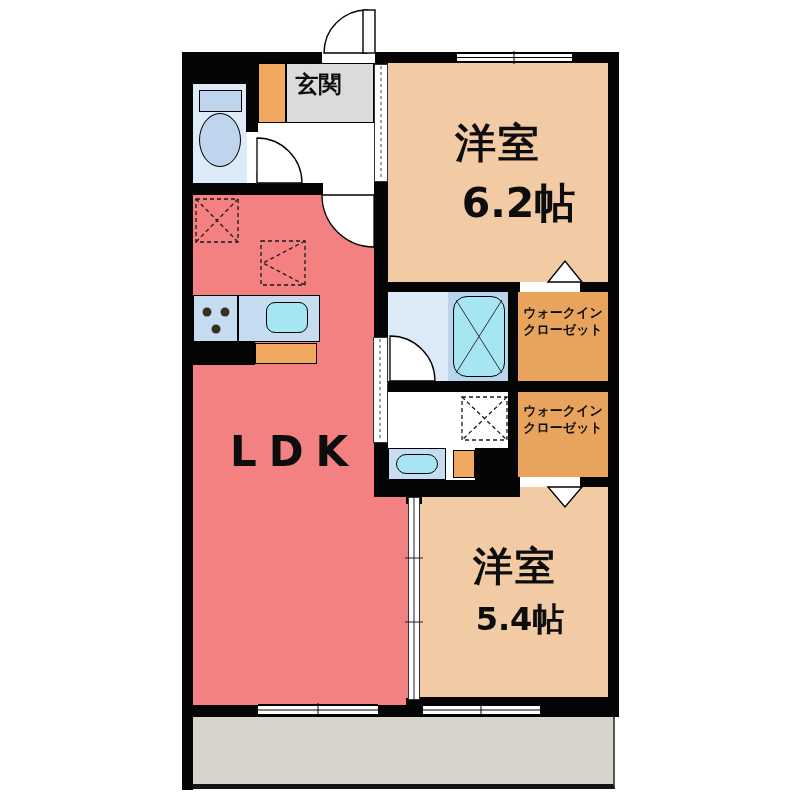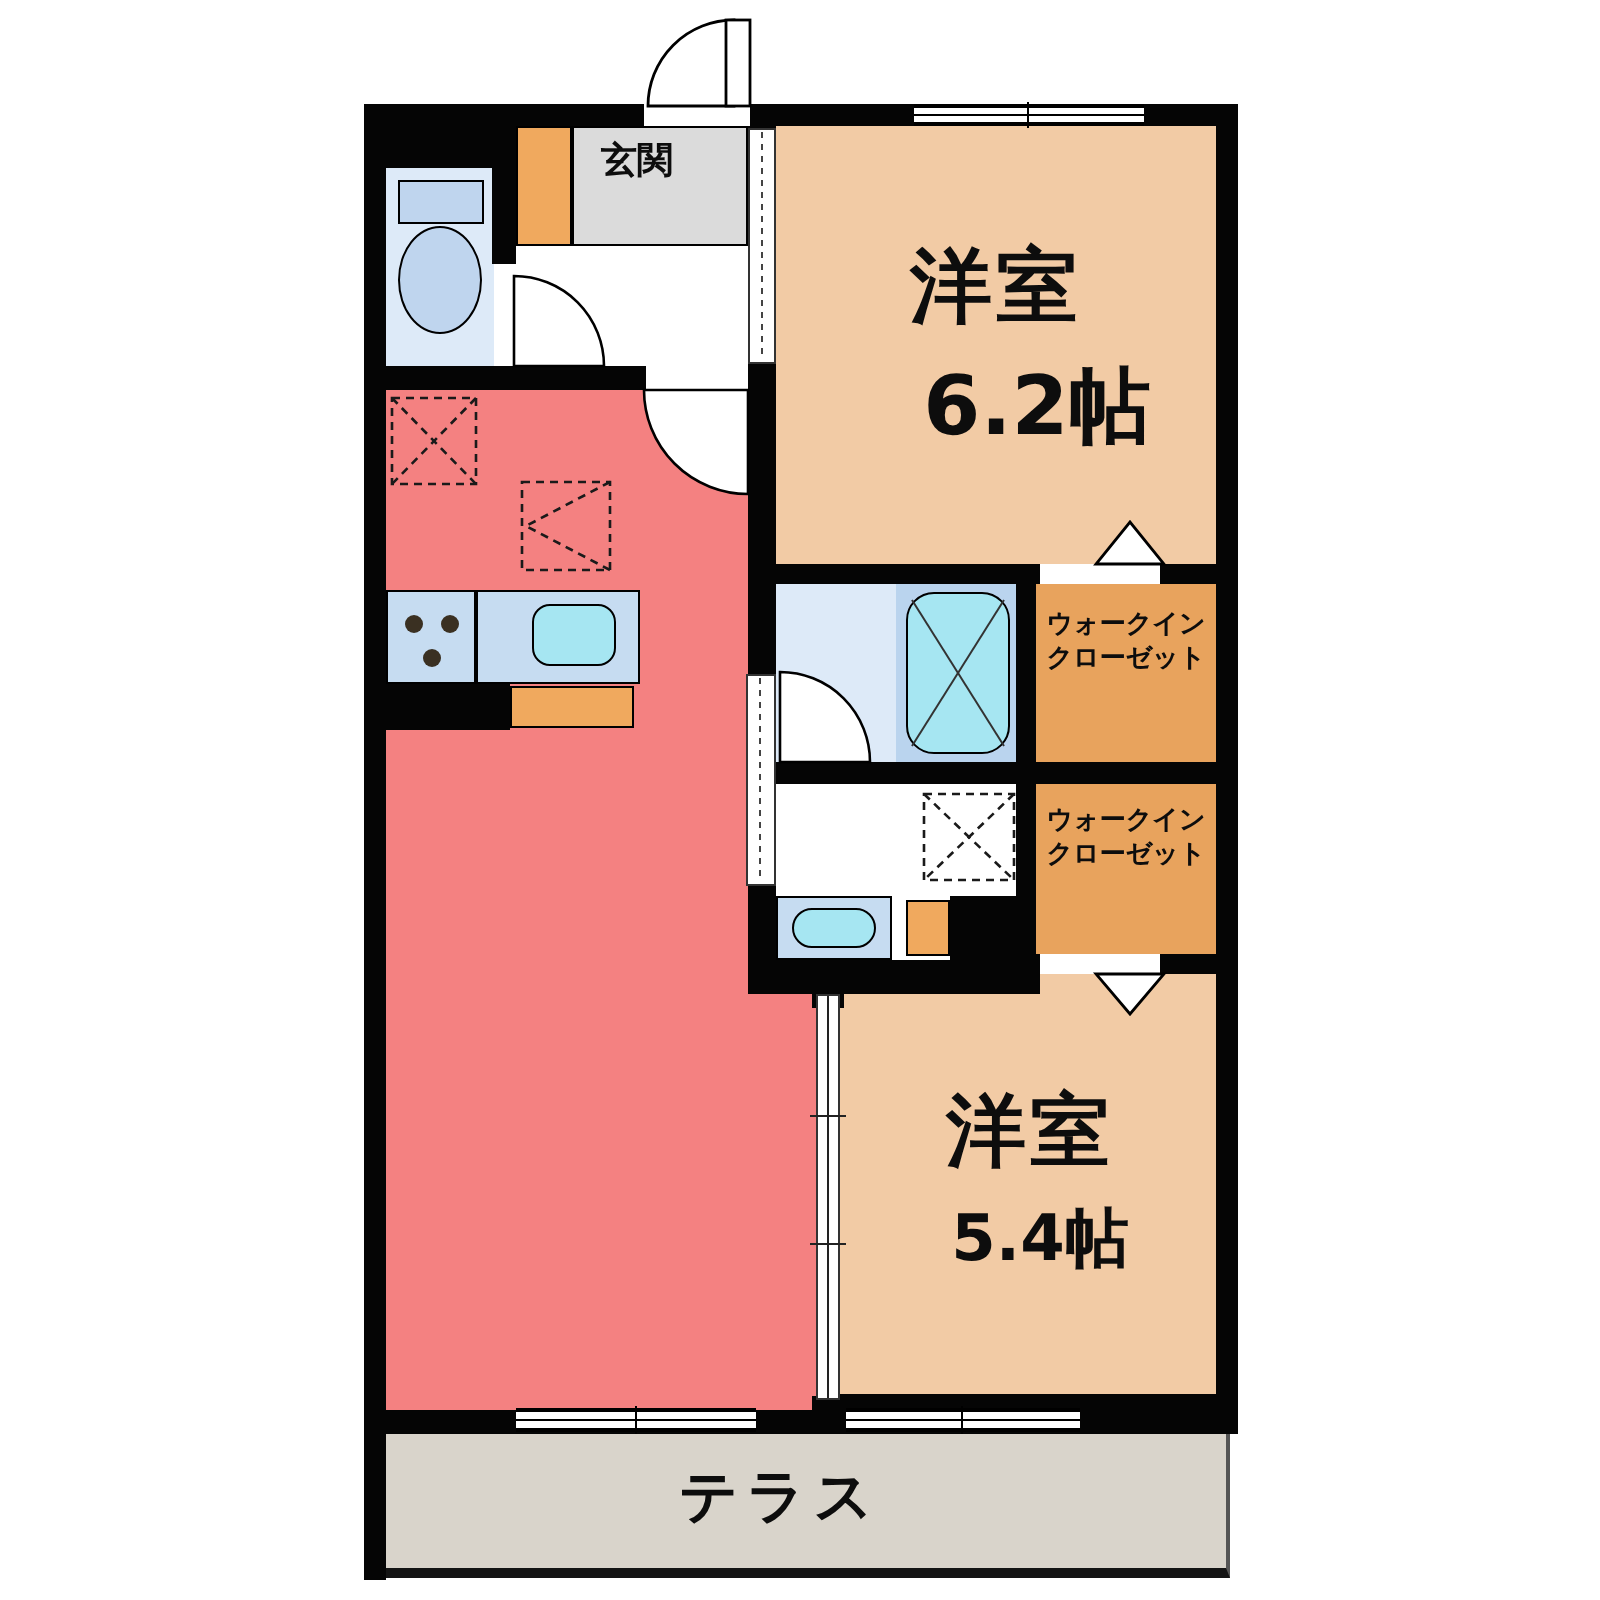--- a/index.html
+++ b/index.html
@@ -129,24 +129,24 @@
       <line x1="380" y1="339" x2="380" y2="441"></line>
     </g>
 
     <g stroke="#222" stroke-width="1">
       <line x1="414" y1="498" x2="414" y2="699"></line>
       <line x1="405" y1="558" x2="423" y2="558"></line>
       <line x1="405" y1="622" x2="423" y2="622"></line>
     </g>
   </svg>
 
-  <div class="lbl" style="left:286px;top:72px;width:65px;font-size:18px;">玄関</div>
+  <div class="lbl" style="left:286px;top:72px;width:65px;font-size:23px;">玄関</div>
   <div class="lbl" style="left:388px;top:122px;width:220px;font-size:41px;letter-spacing:2px;">洋室</div>
   <div class="lbl" style="left:388px;top:182px;width:261px;font-size:41px;">6.2帖</div>
   <div class="lbl" style="left:518px;top:306px;width:90px;font-size:13px;">ウォークイン</div>
   <div class="lbl" style="left:518px;top:323px;width:90px;font-size:13px;">クローゼット</div>
   <div class="lbl" style="left:518px;top:404px;width:90px;font-size:13px;">ウォークイン</div>
   <div class="lbl" style="left:518px;top:421px;width:90px;font-size:13px;">クローゼット</div>
+  <div class="lbl" style="left:200px;top:430px;width:190px;font-size:42px;letter-spacing:12px;">LDK</div>
   <div class="lbl" style="left:420px;top:545px;width:190px;font-size:40px;letter-spacing:2px;">洋室</div>
   <div class="lbl" style="left:420px;top:603px;width:200px;font-size:32px;">5.4帖</div>
-  <div class="lbl" style="left:290px;top:733px;width:200px;font-size:29px;letter-spacing:4px;">テラス</div>
 
 </div>
 
 </body></html>

